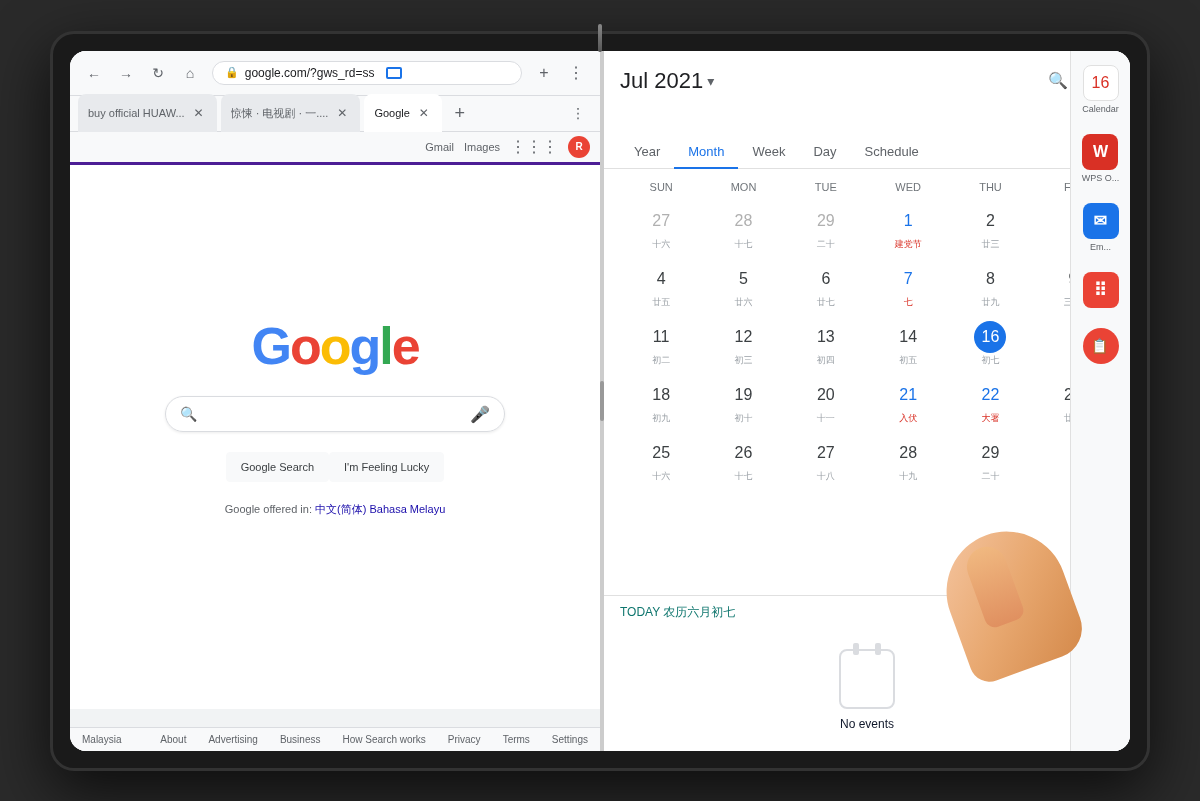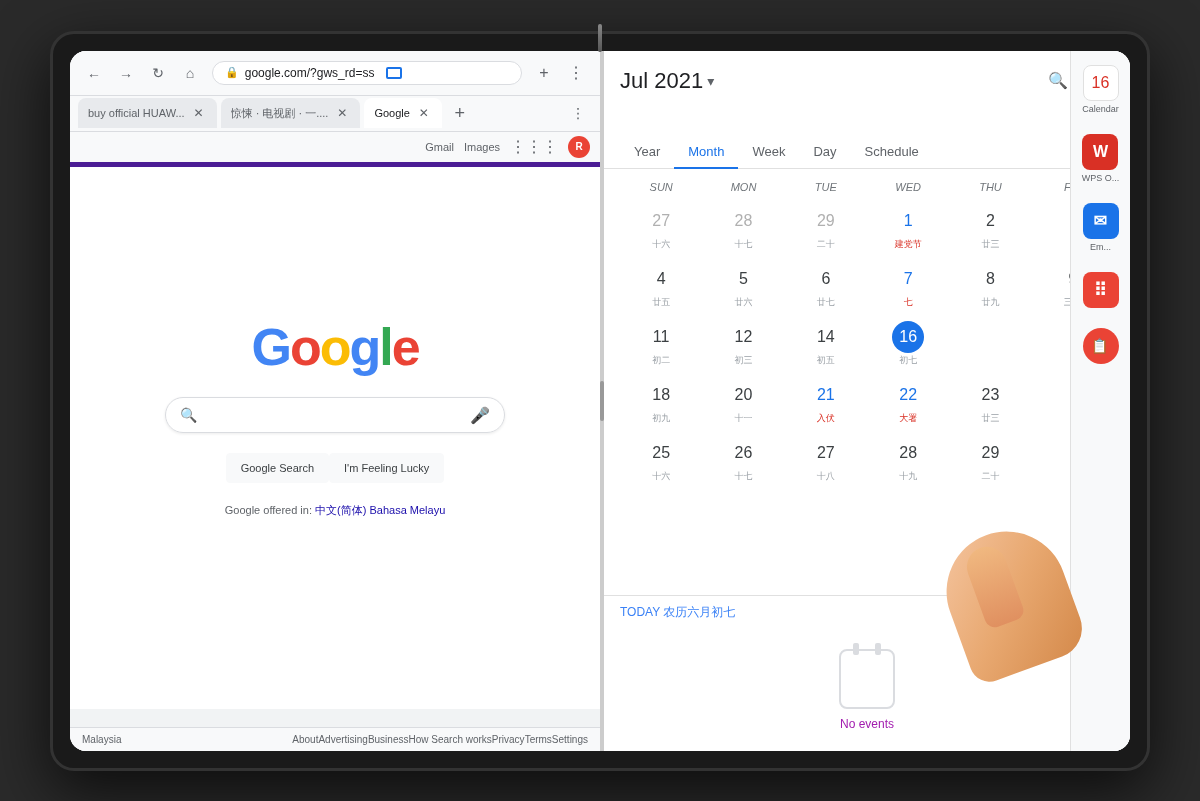--- a/index.html
+++ b/index.html
@@ -143,21 +143,21 @@
       display: flex;
       align-items: center;
       gap: 6px;
       padding: 4px 10px;
       border-radius: 8px 8px 0 0;
       font-size: 11px;
       color: #5f6368;
       cursor: pointer;
       max-width: 140px;
       background: #e8eaed;
-      height: 30px;
+      height: 38px;
     }
 
     .tab.active {
       background: #fff;
       color: #202124;
     }
 
     .tab-title {
       overflow: hidden;
       text-overflow: ellipsis;
@@ -204,21 +204,21 @@
     
     .google-bar {
       background: #f8f9fa;
       padding: 4px 10px;
       display: flex;
       align-items: center;
       justify-content: flex-end;
       gap: 10px;
       font-size: 11px;
       color: #5f6368;
-      border-bottom: 5px solid #4c1d95;
+      border-bottom: 3px solid #4c1d95;
     }
 
     .google-bar-link { cursor: pointer; color: #5f6368; }
     .apps-icon { font-size: 16px; cursor: pointer; }
 
     .avatar-circle {
       width: 22px;
       height: 22px;
       border-radius: 50%;
       background: #ea4335;
@@ -298,21 +298,21 @@
       color: #5f6368;
       background: #f8f9fa;
       border-top: 1px solid #dadce0;
       display: flex;
       align-items: center;
       gap: 16px;
       margin-top: 18px;
     }
 
     .footer-region { font-size: 10px; }
-    .footer-links { display: flex; gap: 0; margin-left: auto; }
+    .footer-links { display: flex; gap: 22px; margin-left: auto; }
     .footer-link { cursor: pointer; color: #5f6368; font-size: 10px; }
 
     
     .screen-divider {
       width: 4px;
       background: #ccc;
       height: 100%;
       flex-shrink: 0;
       position: relative;
     }
@@ -404,21 +404,20 @@
     .cal-grid {
       flex: 1;
       padding: 8px 16px;
       overflow: hidden;
     }
 
     .day-headers {
       display: grid;
       grid-template-columns: repeat(6, 1fr);
       margin-bottom: 4px;
-      font-style: italic;
     }
 
     .day-header {
       text-align: center;
       font-size: 11px;
       color: #70757a;
       padding: 4px 0;
       font-weight: 500;
     }
 
@@ -470,21 +469,21 @@
       margin-top: 1px;
       text-align: center;
     }
 
     .day-lunar.holiday { color: #d93025; }
 
     
     .today-section {
       padding: 8px 16px;
       font-size: 12px;
-      color: #3b82f6;
+      color: #0f766e;
       font-weight: 500;
       border-top: 1px solid #e0e0e0;
     }
 
     
     .no-events {
       display: flex;
       flex-direction: column;
       align-items: center;
       padding: 20px;
@@ -517,21 +516,21 @@
       top: -8px;
       right: 12px;
       width: 6px;
       height: 12px;
       background: #dadce0;
       border-radius: 2px;
     }
 
     .no-events-text {
       font-size: 12px;
-      color: #a21caf;
+      color: #0f172a;
     }
 
     
     .side-dock {
       position: absolute;
       right: 0;
       top: 0;
       bottom: 0;
       width: 60px;
       background: #f8f9fa;
@@ -806,33 +805,41 @@
           <div class="cal-week">
             <div class="cal-cell">
               <span class="day-num">11</span>
               <span class="day-lunar">初二</span>
             </div>
             <div class="cal-cell">
               <span class="day-num">12</span>
               <span class="day-lunar">初三</span>
             </div>
             <div class="cal-cell">
+              <span class="day-num">13</span>
+              <span class="day-lunar">初四</span>
+            </div>
+            <div class="cal-cell">
               <span class="day-num">14</span>
               <span class="day-lunar">初五</span>
             </div>
             <div class="cal-cell">
               <span class="day-num today">16</span>
               <span class="day-lunar">初七</span>
             </div>
           </div>
 
           <div class="cal-week">
             <div class="cal-cell">
               <span class="day-num">18</span>
               <span class="day-lunar">初九</span>
+            </div>
+            <div class="cal-cell">
+              <span class="day-num">19</span>
+              <span class="day-lunar">初十</span>
             </div>
             <div class="cal-cell">
               <span class="day-num">20</span>
               <span class="day-lunar">十一</span>
             </div>
             <div class="cal-cell">
               <span class="day-num holiday">21</span>
               <span class="day-lunar holiday">入伏</span>
             </div>
             <div class="cal-cell">

